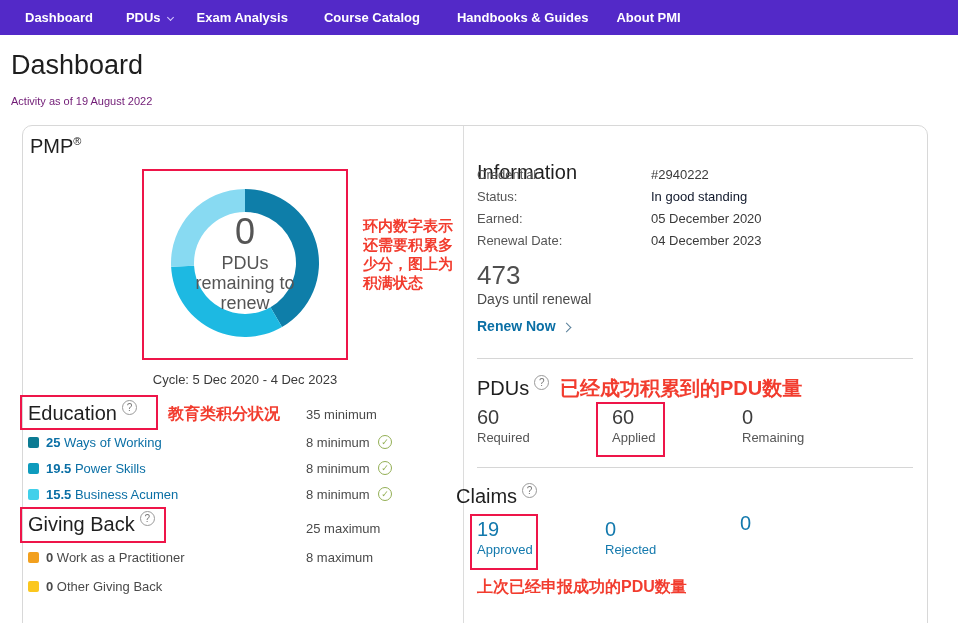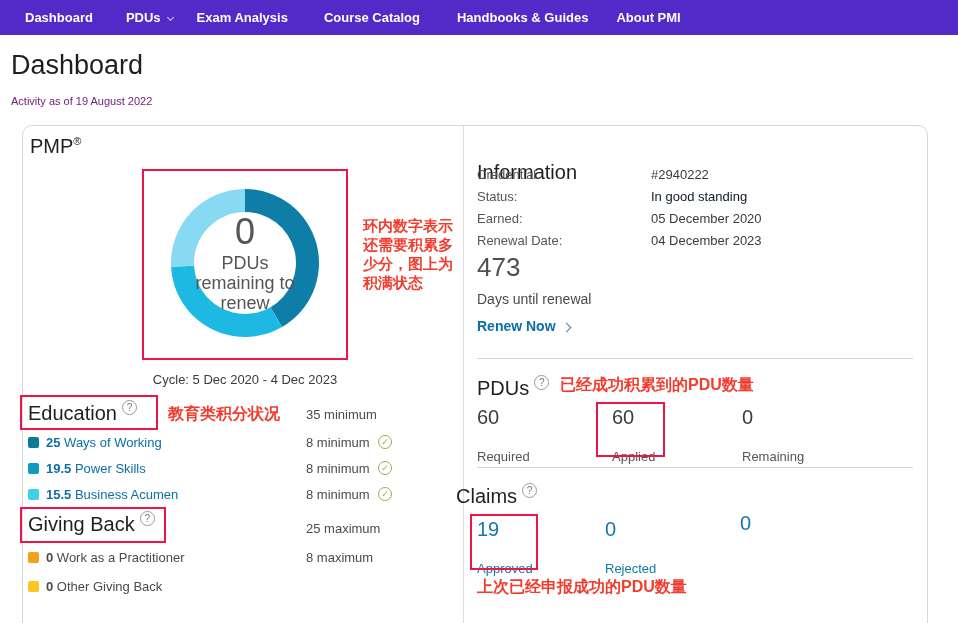--- a/index.html
+++ b/index.html
@@ -37,21 +37,21 @@
                   display:flex; flex-direction:column; align-items:center; justify-content:center; text-align:center; }
   .donut-val { font-size:36px; color:#555; line-height:38px; }
   .donut-lab { font-size:18px; color:#555; width:100px; line-height:20px; margin-top:2px; }
   .cycle { position:absolute; left:142px; top:372px; width:206px; text-align:center; font-size:13px; color:#3a3a3a; }
 
   
   .ann { position:absolute; color:#f23c2e; font-weight:bold; }
   .ann-donut { left:363px; top:216px; width:104px; font-size:15px; line-height:19px; }
   .ann-edu { left:168px; top:404px; font-size:16px; }
   .ann-gb { left:178px; top:508px; width:126px; font-size:16px; line-height:19px; }
-  .ann-pdus { left:560px; top:375px; font-size:16px; }
+  .ann-pdus { left:560px; top:375px; font-size:20px; }
   .ann-claims { left:477px; top:577px; font-size:16px; }
   .redbox { position:absolute; border:2px solid #ee1549; }
   .box-edu { left:20px; top:395px; width:138px; height:35px; }
   .box-gb { left:20px; top:507px; width:146px; height:36px; }
   .box-applied { left:596px; top:402px; width:69px; height:55px; }
   .box-approved { left:470px; top:514px; width:68px; height:56px; }
 
   
   .row { position:absolute; left:28px; width:425px; height:17px; line-height:17px; font-size:13px; }
   .sq { display:inline-block; width:11px; height:11px; border-radius:2px; margin-right:7px; vertical-align:-1px; }
@@ -66,21 +66,21 @@
   .info-row { position:absolute; left:477px; width:436px; font-size:13px; color:#555; height:16px; line-height:16px; }
   .info-val { position:absolute; left:174px; top:0; color:#3a3a3a; }
   .big-num { position:absolute; left:477px; font-size:26px; color:#4f4f4f; }
   .days-lab { position:absolute; left:477px; top:291px; font-size:14px; color:#4a4a4a; }
   .renew { position:absolute; left:477px; top:318px; font-size:14px; font-weight:bold; color:#0a6fa5; text-decoration:none; cursor:pointer; }
   .chev-r { display:inline-block; width:7px; height:7px; border-right:1.5px solid #587f9a;
             border-top:1.5px solid #587f9a; transform:rotate(45deg); margin-left:7px; vertical-align:0px; }
   .hdivider { position:absolute; width:436px; height:1px; background:#d6d6d6; left:477px; }
   .stat { position:absolute; }
   .stat-num { font-size:20px; color:#3d3d3d; line-height:22px; }
-  .stat-lab { font-size:13px; color:#555; margin-top:21px; }
+  .stat-lab { font-size:13px; color:#555; margin-top:2px; }
   .stat-blue .stat-num, .stat-blue .stat-lab { color:#1379ad; }
   .w90 { width:92px; line-height:15px; }
 </style>
 </head>
 <body>
 
 <div class="page">
 
   <div class="nav">
     <a class="nav-item gap-a">Dashboard</a>
@@ -157,21 +157,21 @@
   </div>
   <div class="info-row" style="top:211px;">
     <span>Earned:</span>
     <span class="info-val" style="color: rgb(58, 58, 58);">05 December 2020</span>
   </div>
   <div class="info-row" style="top:233px;">
     <span>Renewal Date:</span>
     <span class="info-val" style="color: rgb(58, 58, 58);">04 December 2023</span>
   </div>
 
-  <div class="big-num" style="top:252px;">473</div>
+  <div class="big-num" style="top:260px;">473</div>
   <div class="days-lab">Days until renewal</div>
   <a class="renew"><span>Renew Now</span><span class="chev-r"></span></a>
 
   <div class="hdivider" style="top:358px;"></div>
 
   <div class="sec-title" style="left:477px; top:375px;"><span>PDUs</span><span class="q">?</span></div>
   <div class="ann ann-pdus">已经成功积累到的PDU数量</div>
 
   <div class="stat" style="left:477px; top:406px;">
     <div class="stat-num">60</div>

